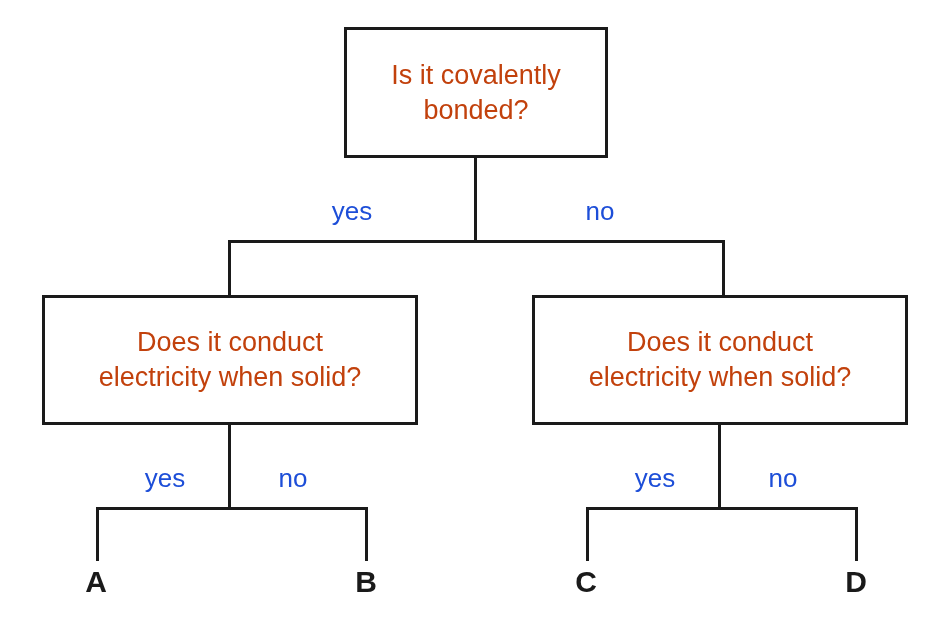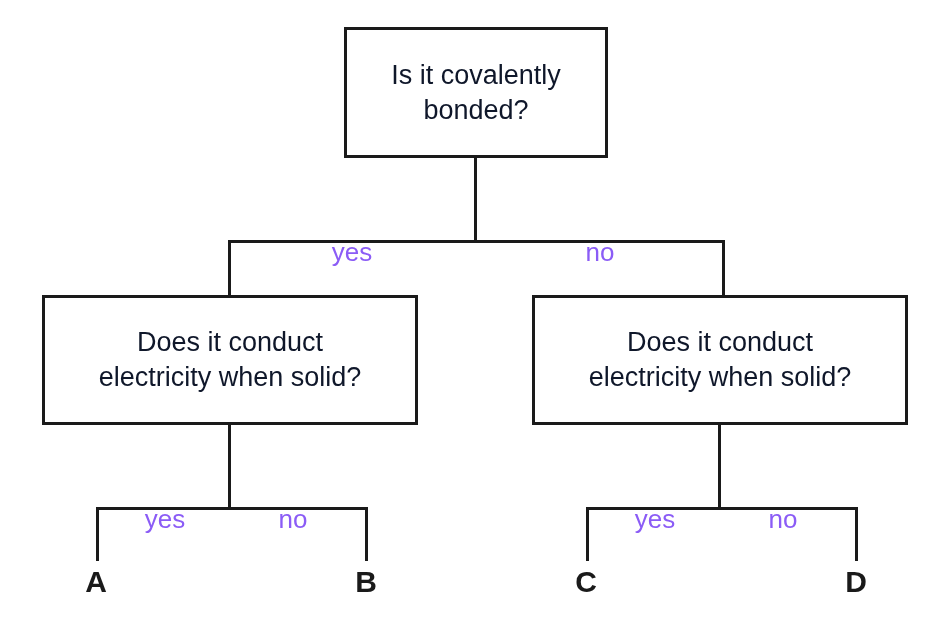--- a/index.html
+++ b/index.html
@@ -24,21 +24,21 @@
     position: absolute;
     box-sizing: border-box;
     border: 3px solid #1a1a1a;
     background: #ffffff;
     display: flex;
     align-items: center;
     justify-content: center;
     text-align: center;
     line-height: 1.28;
     font-size: 27px;
-    color: #0f172a;
+    color: #c2410c;
     padding: 0 8px;
   }
   .node-box .node-text {
     display: block;
     white-space: pre-line;
   }
   #node-root {
     left: 344px;
     top: 27px;
     width: 264px;
@@ -64,25 +64,24 @@
   }
   .line-h {
     position: absolute;
     height: 3px;
     background: #1a1a1a;
   }
   
   .branch-label {
     position: absolute;
     font-size: 26px;
-    color: #8b5cf6;
+    color: #1d4ed8;
     white-space: nowrap;
     transform: translateX(-50%);
     text-align: center;
-    margin-top: 41px;
   }
   
   .outcome-letter {
     position: absolute;
     font-size: 30px;
     font-weight: bold;
     color: #1a1a1a;
     white-space: nowrap;
     transform: translateX(-50%);
     text-align: center;

